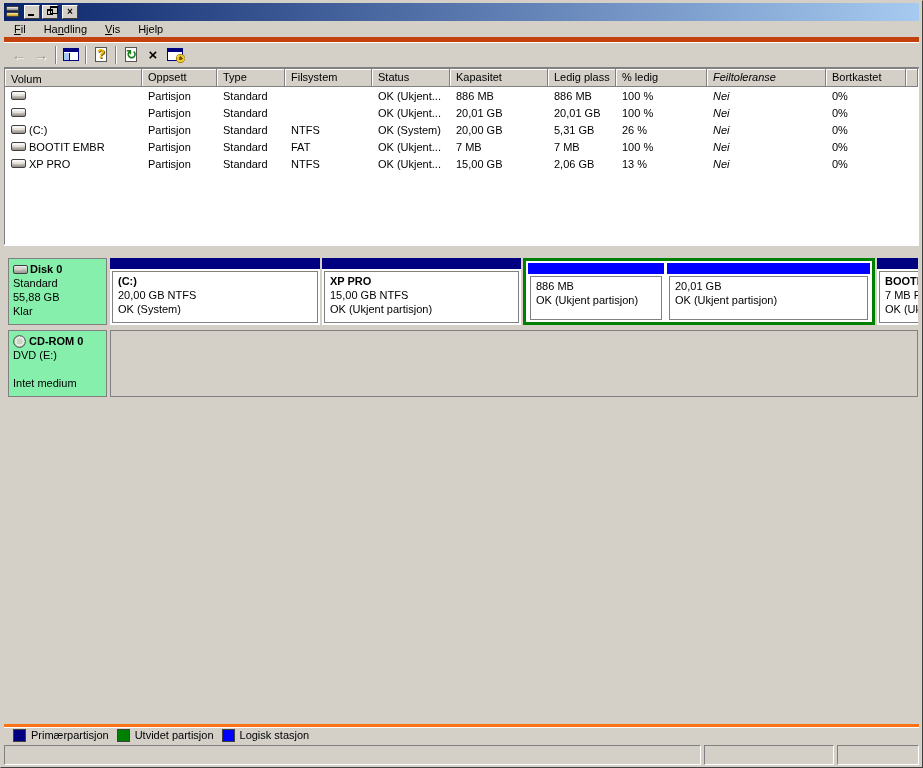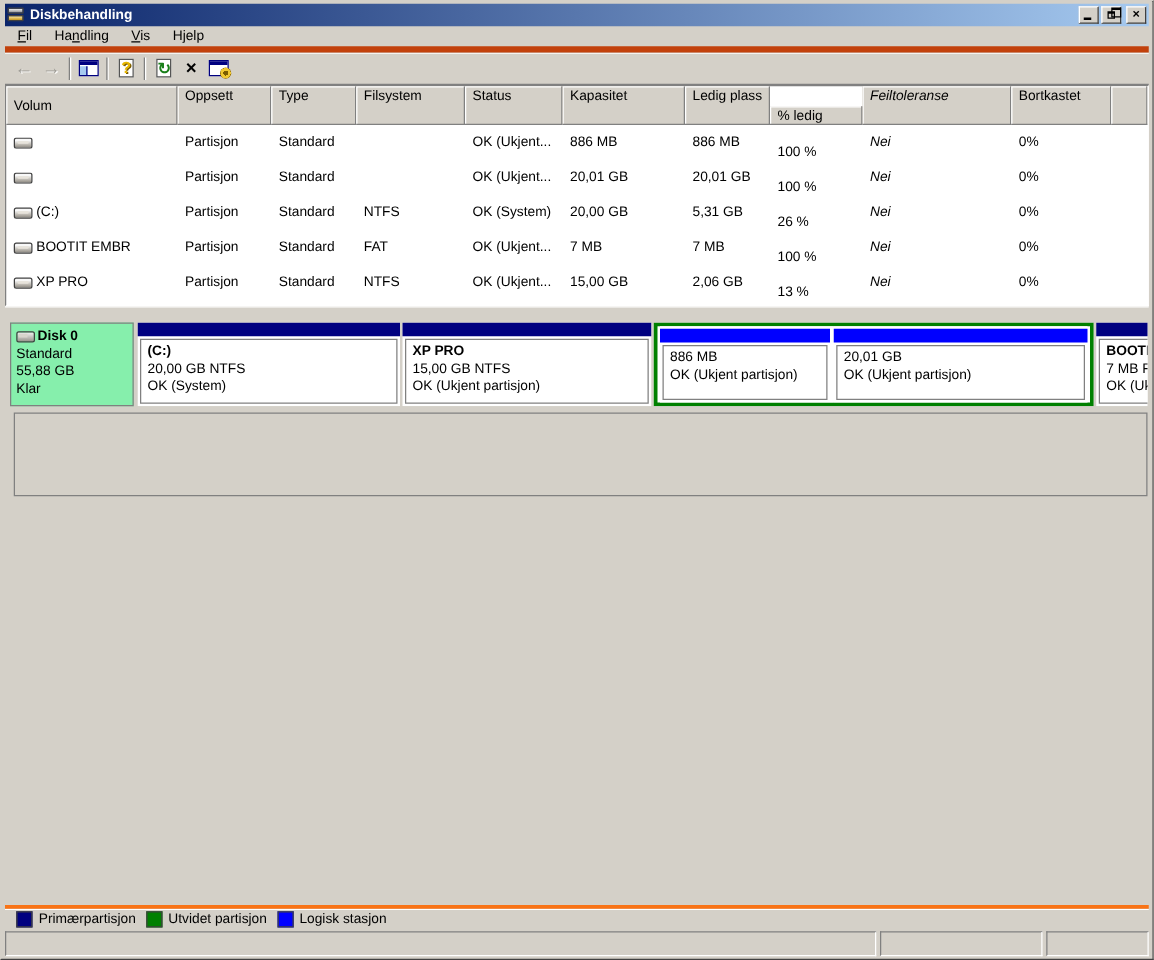--- a/index.html
+++ b/index.html
@@ -96,21 +96,21 @@
     box-shadow: inset 1px 1px 0 #fff;
     padding: 2px 0 0 6px;
     white-space: nowrap; overflow: hidden;
     flex: 0 0 auto;
   }
   .lv-row { display: flex; flex: 0 0 17px; align-items: center; }
   .cell { padding-left: 6px; white-space: nowrap; overflow: hidden; flex: 0 0 auto; }
   .c0 { width: 137px; display: flex; align-items: center; }
   .c1 { width: 75px; } .c2 { width: 68px; } .c3 { width: 87px; }
   .c4 { width: 78px; } .c5 { width: 98px; } .c6 { width: 68px; }
-  .c7 { width: 74px; margin-top: 16px; } .c8 { width: 119px; font-style: italic; } .c9 { width: 80px; }
+  .c7 { width: 91px; } .c8 { width: 119px; font-style: italic; } .c9 { width: 80px; }
   .cfill { flex: 1 1 auto; }
   .vol-icon { width: 15px; height: 9px; flex: 0 0 15px; margin-right: 3px;
     background: linear-gradient(#F8F8F8 20%, #B8B4AC 70%, #8F8B84);
     border: 1px solid #404040; border-radius: 2px; position: relative; }
   .vol-icon:before { content:""; position:absolute; top:2px; left:2px; right:2px; height:2px; background:#E8E4DC; border-radius:1px;}
   
   .splitter { flex: 0 0 8px; background: #D4D0C8; border-top: 1px solid #fff; }
   
   .diskview { flex: 1 1 auto; background: #D4D0C8; overflow: hidden; padding: 5px 1px 0 4px; }
   .dv-row { display: flex; height: 67px; margin-bottom: 5px; }
@@ -173,21 +173,20 @@
 </head>
 <body>
 
 <div class="window">
 
   <div class="titlebar">
     <div class="title-icon">
       <div class="drive d1"></div>
         <div class="drive d2"></div>
     </div>
-    <div class="title">Diskbehandling</div>
     <div class="winbtns">
       <div class="winbtn">
           <span class="glyph-min"></span>
         </div>
       <div class="winbtn">
           <span class="glyph-restore"></span>
         </div>
       <div class="winbtn close">
           <span>×</span>
         </div>
@@ -390,20 +389,29 @@
           <div class="pbody">
             <div class="pname">BOOTIT EMBR</div>
             <div>7 MB FAT</div>
             <div>OK (Ukjent partisjon)</div>
           </div>
         </div>
       </div>
     </div>
 
     <div class="dv-row">
+      <div class="dv-label">
+        <div class="name">
+            <span class="cd-icon"></span>
+            <span>CD-ROM 0</span>
+          </div>
+        <div>DVD (E:)</div>
+        <div>&nbsp;</div>
+        <div>Intet medium</div>
+      </div>
       <div class="cd-empty"></div>
     </div>
 
   </div>
 
   <div class="legend">
     <div class="legend-item">
       <span class="legend-swatch" style="background-color: rgb(0, 0, 128);"></span>
       <span>Primærpartisjon</span>
     </div>

